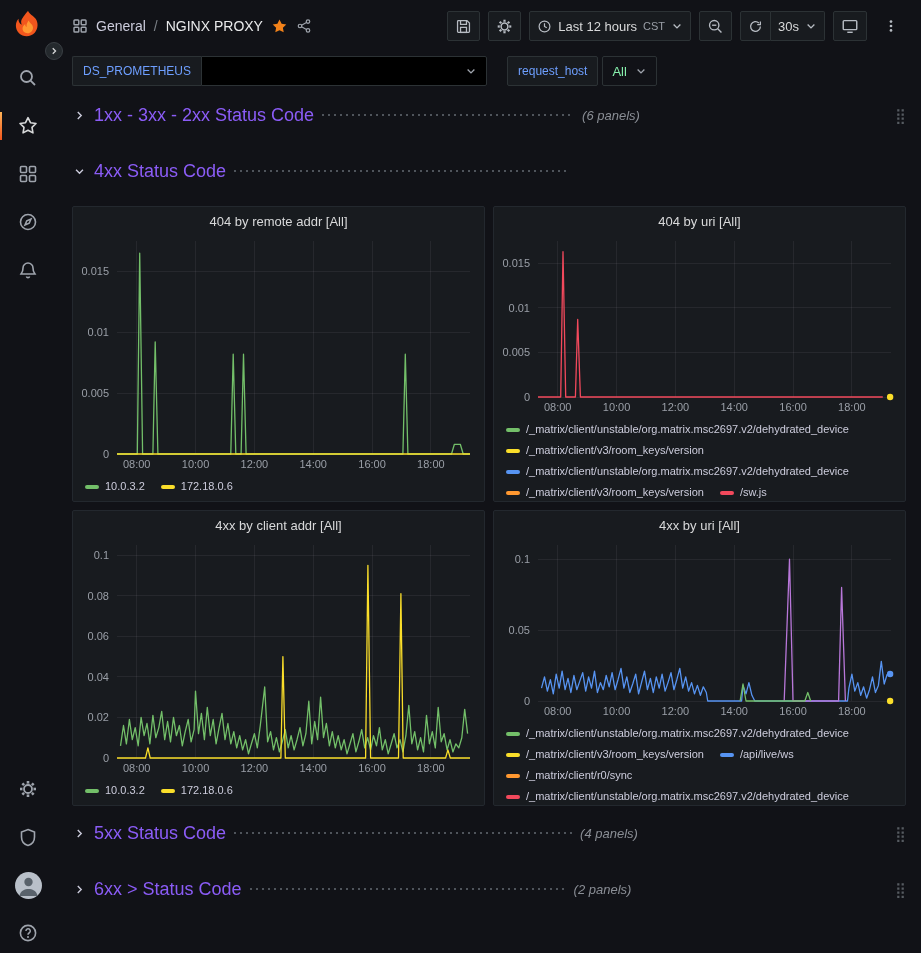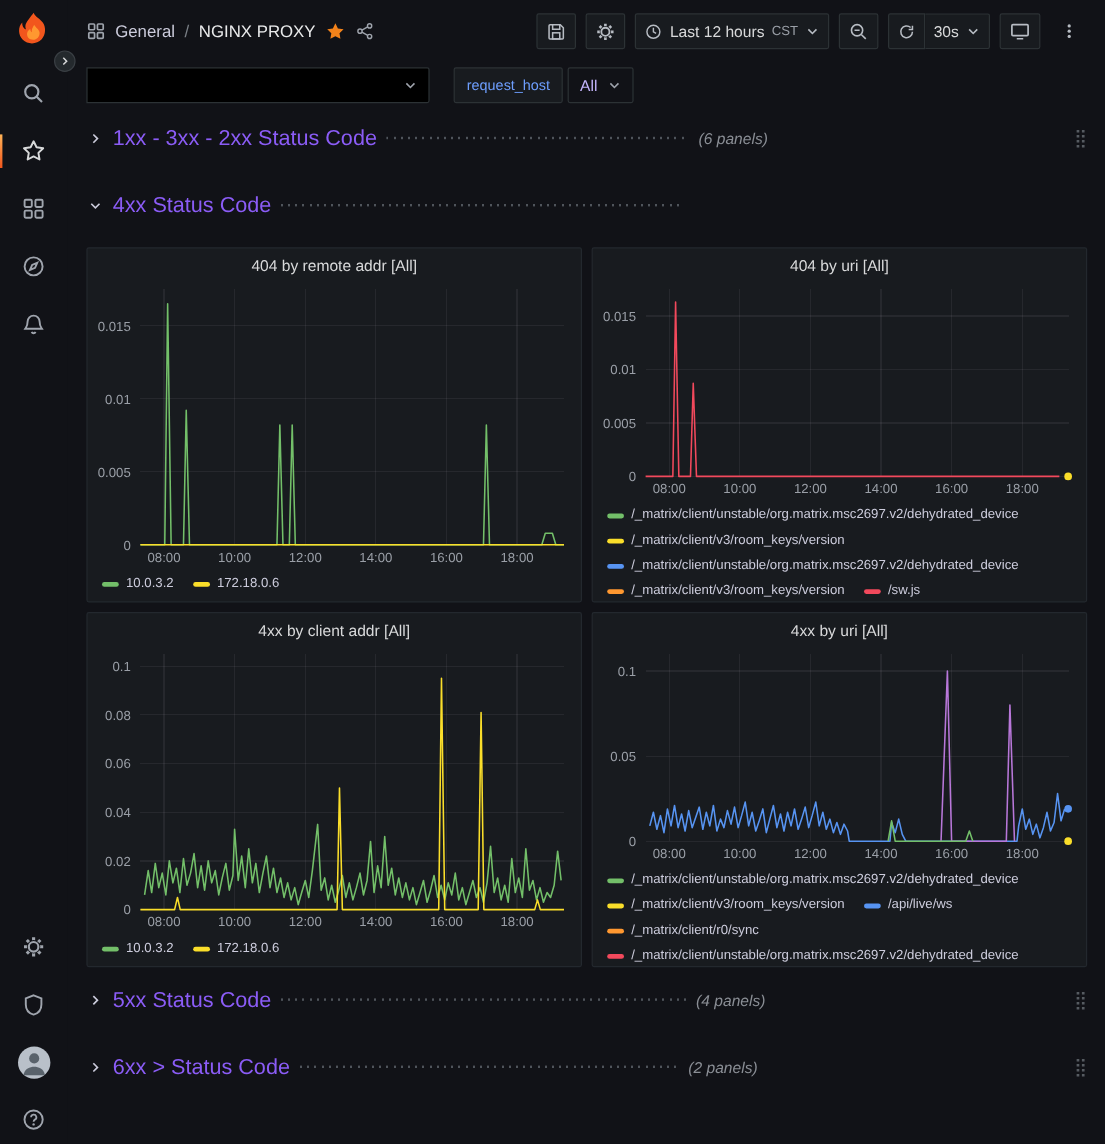--- a/index.html
+++ b/index.html
@@ -31,21 +31,21 @@
   .btn-group{display:inline-flex}
   .btn-group .tbtn:first-child{border-radius:2px 0 0 2px}
   .btn-group .tbtn:last-child{border-radius:0 2px 2px 0;border-left:0}
 
   
   .subnav{display:flex;align-items:center;gap:20px;padding:4px 14px 10px 16px}
   .var-group{display:flex;align-items:center}
   .var-group.gap{gap:4px}
   .var-label{height:30px;display:flex;align-items:center;padding:0 10px;border:1px solid #2c3235;background:#181b1f;color:#6e9fff;font-size:12px;font-weight:500;border-radius:2px}
   .var-label.joined{border-right:0;border-radius:2px 0 0 2px}
-  .var-value{height:30px;display:flex;align-items:center;gap:8px;padding:0 9px;border:1px solid #2c3235;background:#111217;color:#c4b5fd;font-size:13px;border-radius:2px;cursor:pointer}
+  .var-value{height:30px;display:flex;align-items:center;gap:8px;padding:0 9px;border:1px solid #2c3235;background:#111217;color:#86efac;font-size:13px;border-radius:2px;cursor:pointer}
   .var-value.black{width:286px;background:#000;justify-content:flex-end;border-radius:0 2px 2px 0}
 
   
   .dash{flex:1;padding:0 15px 0 16px;min-height:0}
   .row-head{height:30px;display:flex;align-items:center;gap:8px;cursor:pointer;margin-top:26px}
   .row-head.first{margin-top:4px}
   .row-head.late{margin-top:12px}
   .chev{display:flex;width:14px;justify-content:center;align-items:center}
   .row-title{font-size:18px;font-weight:400;color:#8b5cf6;white-space:nowrap}
   .leader{height:2px;background:repeating-linear-gradient(to right,#4f545b 0 1.6px,transparent 1.6px 6px)}
@@ -268,20 +268,21 @@
               <circle cx="10" cy="10" r="1.7"></circle>
               <circle cx="10" cy="15.5" r="1.7"></circle>
             </g>
           </svg>
       </button>
     </div>
   </header>
 
   <div class="subnav">
     <div class="var-group">
+      <div class="var-label joined">DS_PROMETHEUS</div>
       <div class="var-value black">
         <span></span>
         <svg width="12" height="12" viewBox="0 0 16 16">
             <path d="M3.5 6l4.5 4.5L12.5 6" fill="none" stroke="#9fa4ad" stroke-width="1.8"></path>
           </svg>
       </div>
     </div>
     <div class="var-group gap">
       <div class="var-label">request_host</div>
       <div class="var-value">

